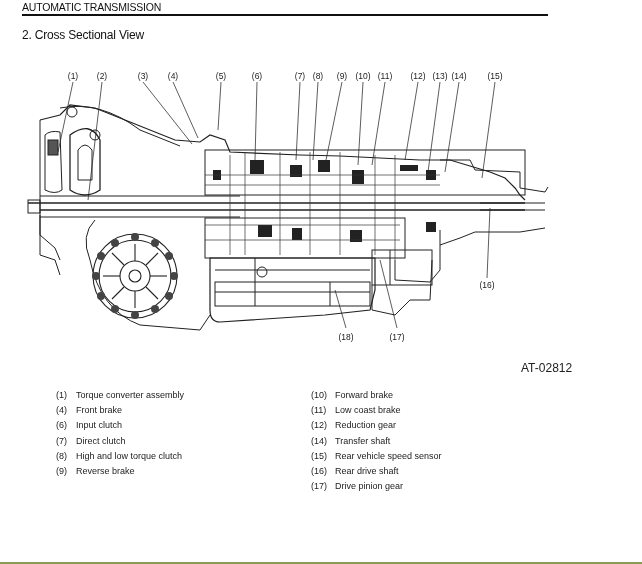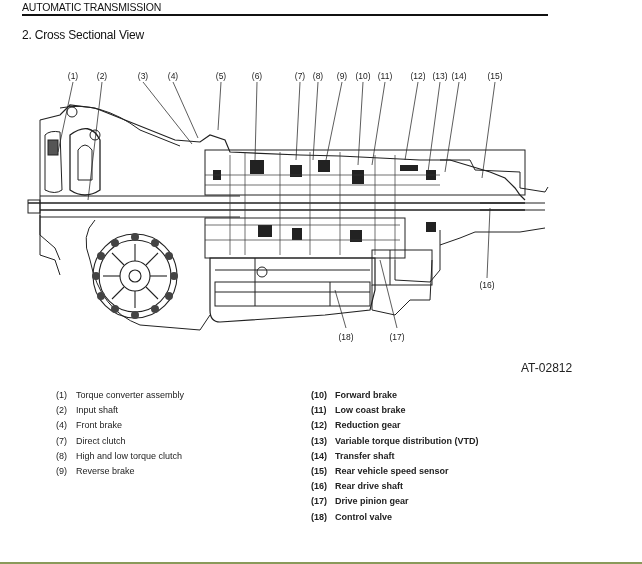--- a/index.html
+++ b/index.html
@@ -7,21 +7,21 @@
          font-family:"Liberation Sans", sans-serif; color:#111; }
   .header-text { position:absolute; left:22px; top:1px; font-size:10.5px; letter-spacing:-0.2px; color:#111; }
   .header-rule { position:absolute; left:22px; top:14px; width:526px; height:2px; background:#111; }
   .title { position:absolute; left:22px; top:28px; font-size:12px; font-weight:normal; color:#111; letter-spacing:-0.2px; }
   .figure { position:absolute; left:0; top:60px; width:642px; height:320px; }
   .figure svg { position:absolute; left:0; top:0; }
   .callout { position:absolute; font-size:8.5px; color:#222; transform:translateX(-50%); white-space:nowrap; }
   .fig-id { position:absolute; left:521px; top:361px; font-size:12px; color:#222; }
   .legend { position:absolute; top:388px; font-size:9px; color:#222; }
   .legend-left { left:56px; }
-  .legend-right { left:311px;font-weight:bold; }
+  .legend-right { left:311px; }
   .legend .row { height:15.2px; line-height:15.2px; white-space:nowrap; }
   .legend .num { display:inline-block; width:20px; }
   .legend-right .num { width:24px; }
   .bottom-rule { position:absolute; left:0; top:562px; width:642px; height:2px; background:#8a9a5b; }
 </style>
 </head>
 <body>
 
 <div class="header-text">AUTOMATIC TRANSMISSION</div>
 <div class="header-rule"></div>
@@ -169,32 +169,30 @@
   <div class="callout" style="left:495px;top:11px;">(15)</div>
   <div class="callout" style="left:487px;top:220px;">(16)</div>
   <div class="callout" style="left:397px;top:272px;">(17)</div>
   <div class="callout" style="left:346px;top:272px;">(18)</div>
 </div>
 
 <div class="fig-id">AT-02812</div>
 
 <div class="legend legend-left">
   <div class="row"><span class="num">(1)</span><span>Torque converter assembly</span></div>
-  <div class="row"><span class="num">(2)</span><span>Input shaft</span></div>
   <div class="row"><span class="num">(4)</span><span>Front brake</span></div>
+  <div class="row"><span class="num">(6)</span><span>Input clutch</span></div>
   <div class="row"><span class="num">(7)</span><span>Direct clutch</span></div>
   <div class="row"><span class="num">(8)</span><span>High and low torque clutch</span></div>
   <div class="row"><span class="num">(9)</span><span>Reverse brake</span></div>
 </div>
 
 <div class="legend legend-right">
   <div class="row"><span class="num">(10)</span><span>Forward brake</span></div>
   <div class="row"><span class="num">(11)</span><span>Low coast brake</span></div>
   <div class="row"><span class="num">(12)</span><span>Reduction gear</span></div>
-  <div class="row"><span class="num">(13)</span><span>Variable torque distribution (VTD)</span></div>
   <div class="row"><span class="num">(14)</span><span>Transfer shaft</span></div>
   <div class="row"><span class="num">(15)</span><span>Rear vehicle speed sensor</span></div>
   <div class="row"><span class="num">(16)</span><span>Rear drive shaft</span></div>
   <div class="row"><span class="num">(17)</span><span>Drive pinion gear</span></div>
-  <div class="row"><span class="num">(18)</span><span>Control valve</span></div>
 </div>
 
 <div class="bottom-rule"></div>
 
 </body></html>

